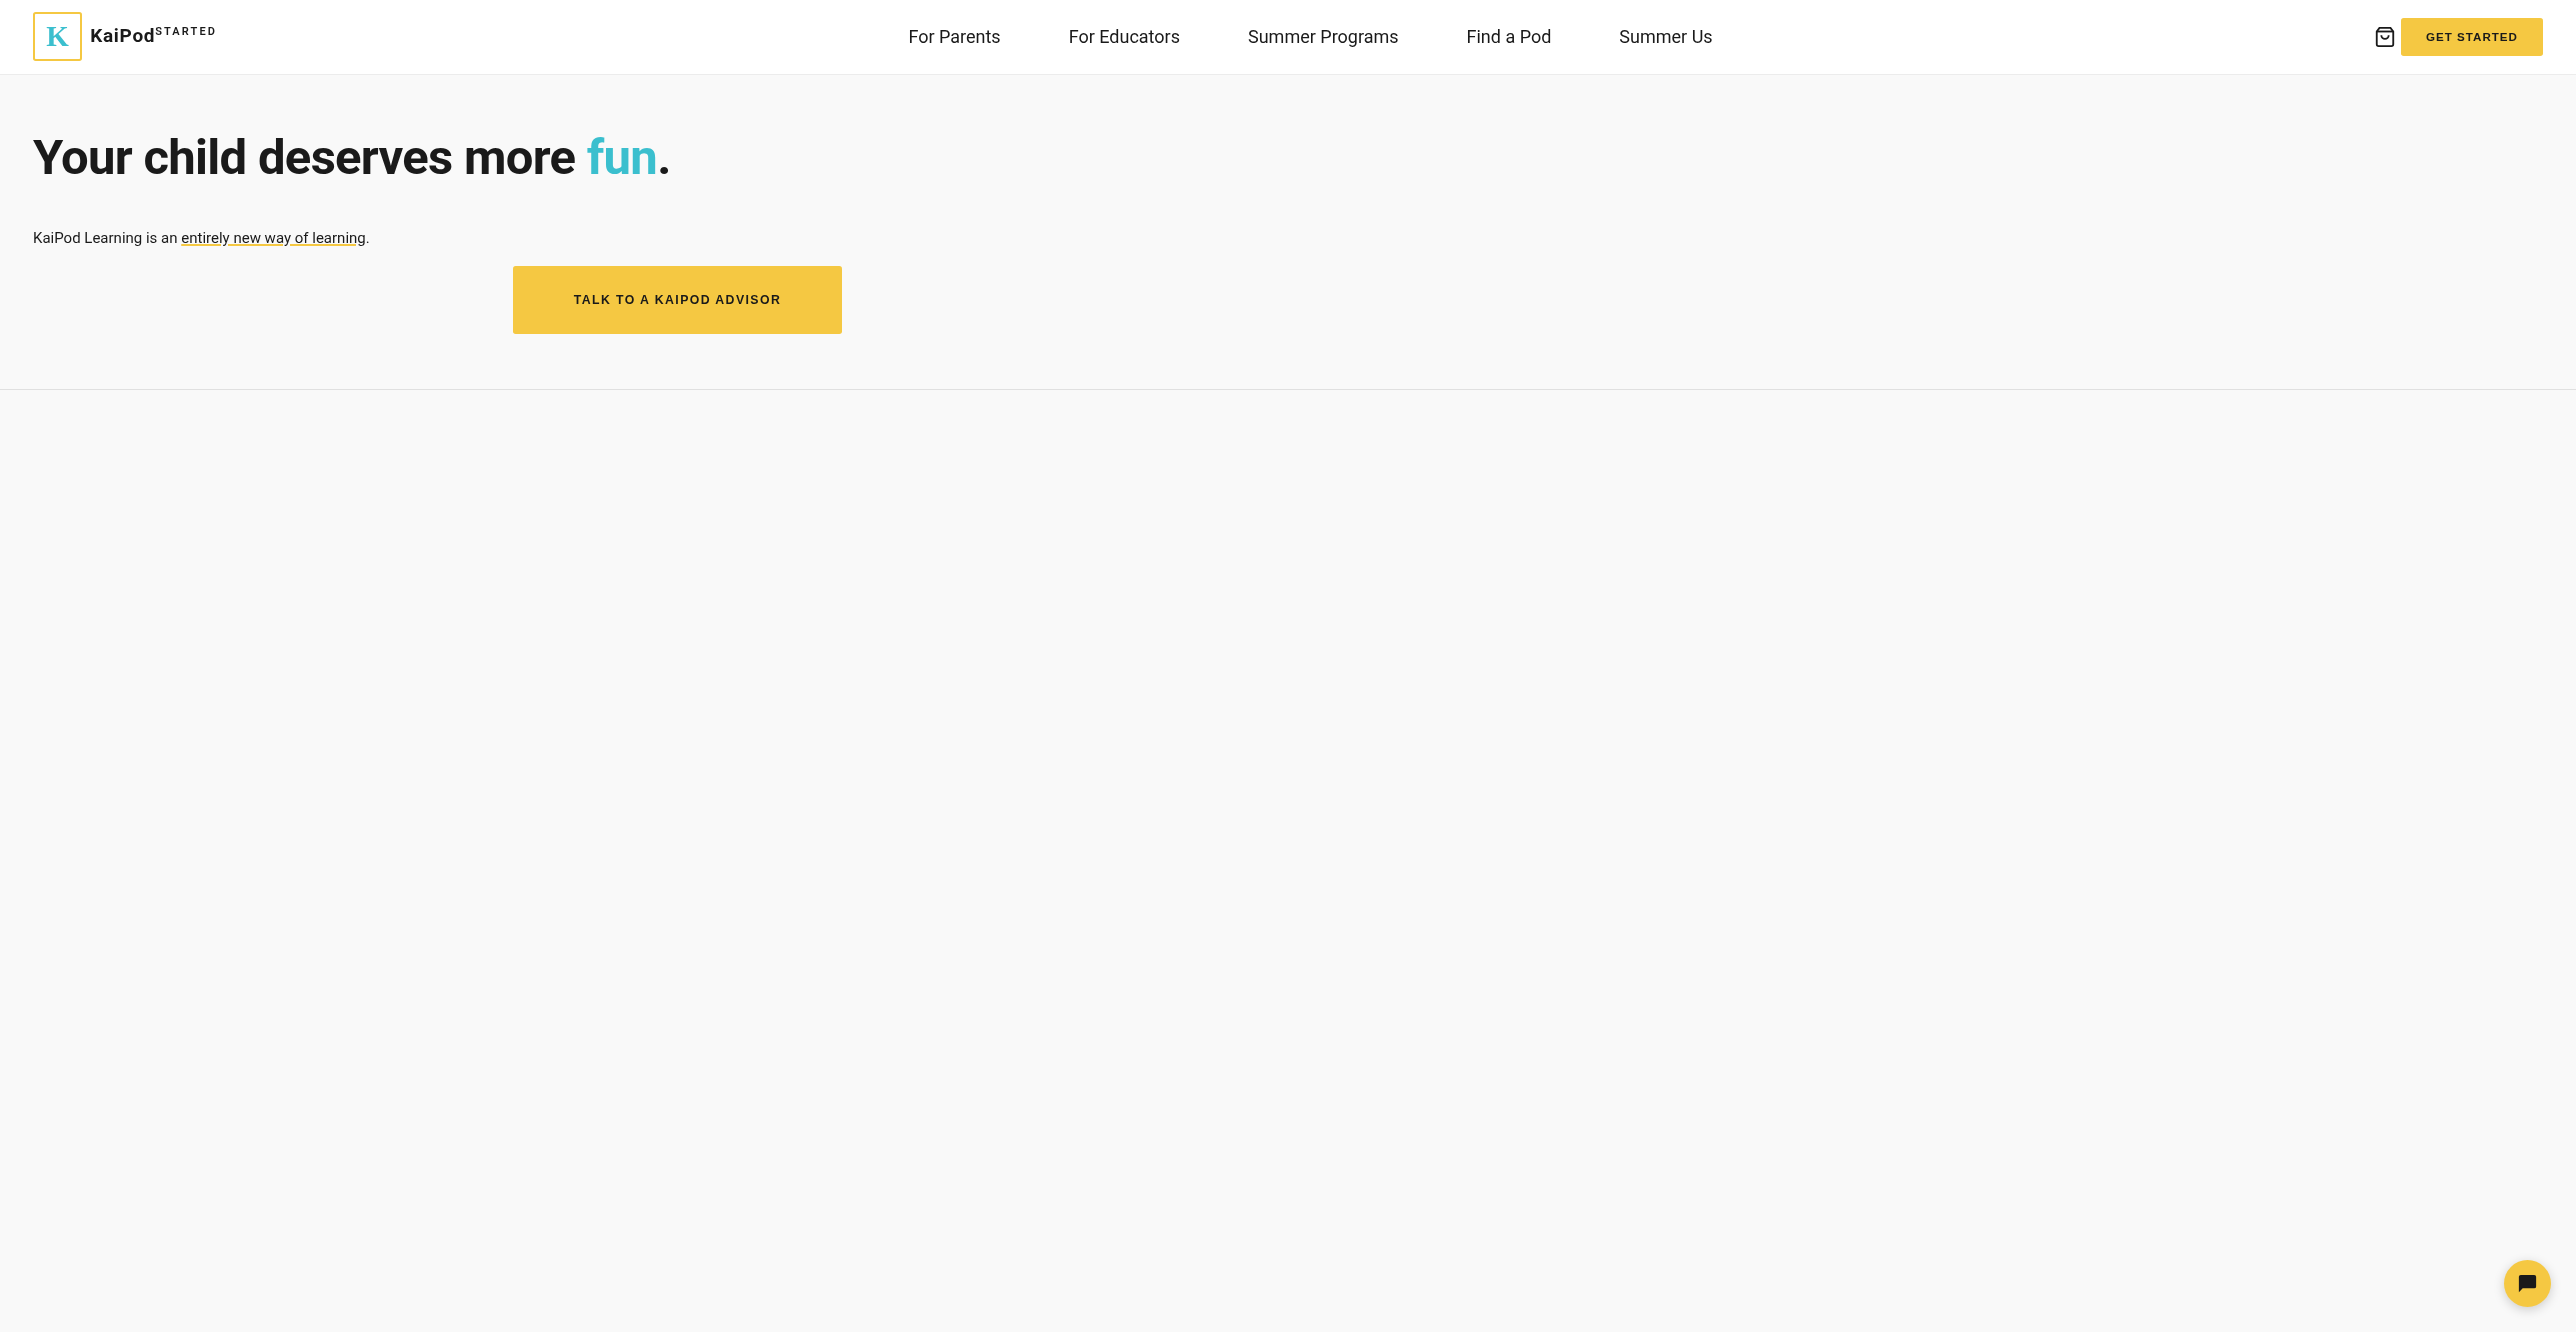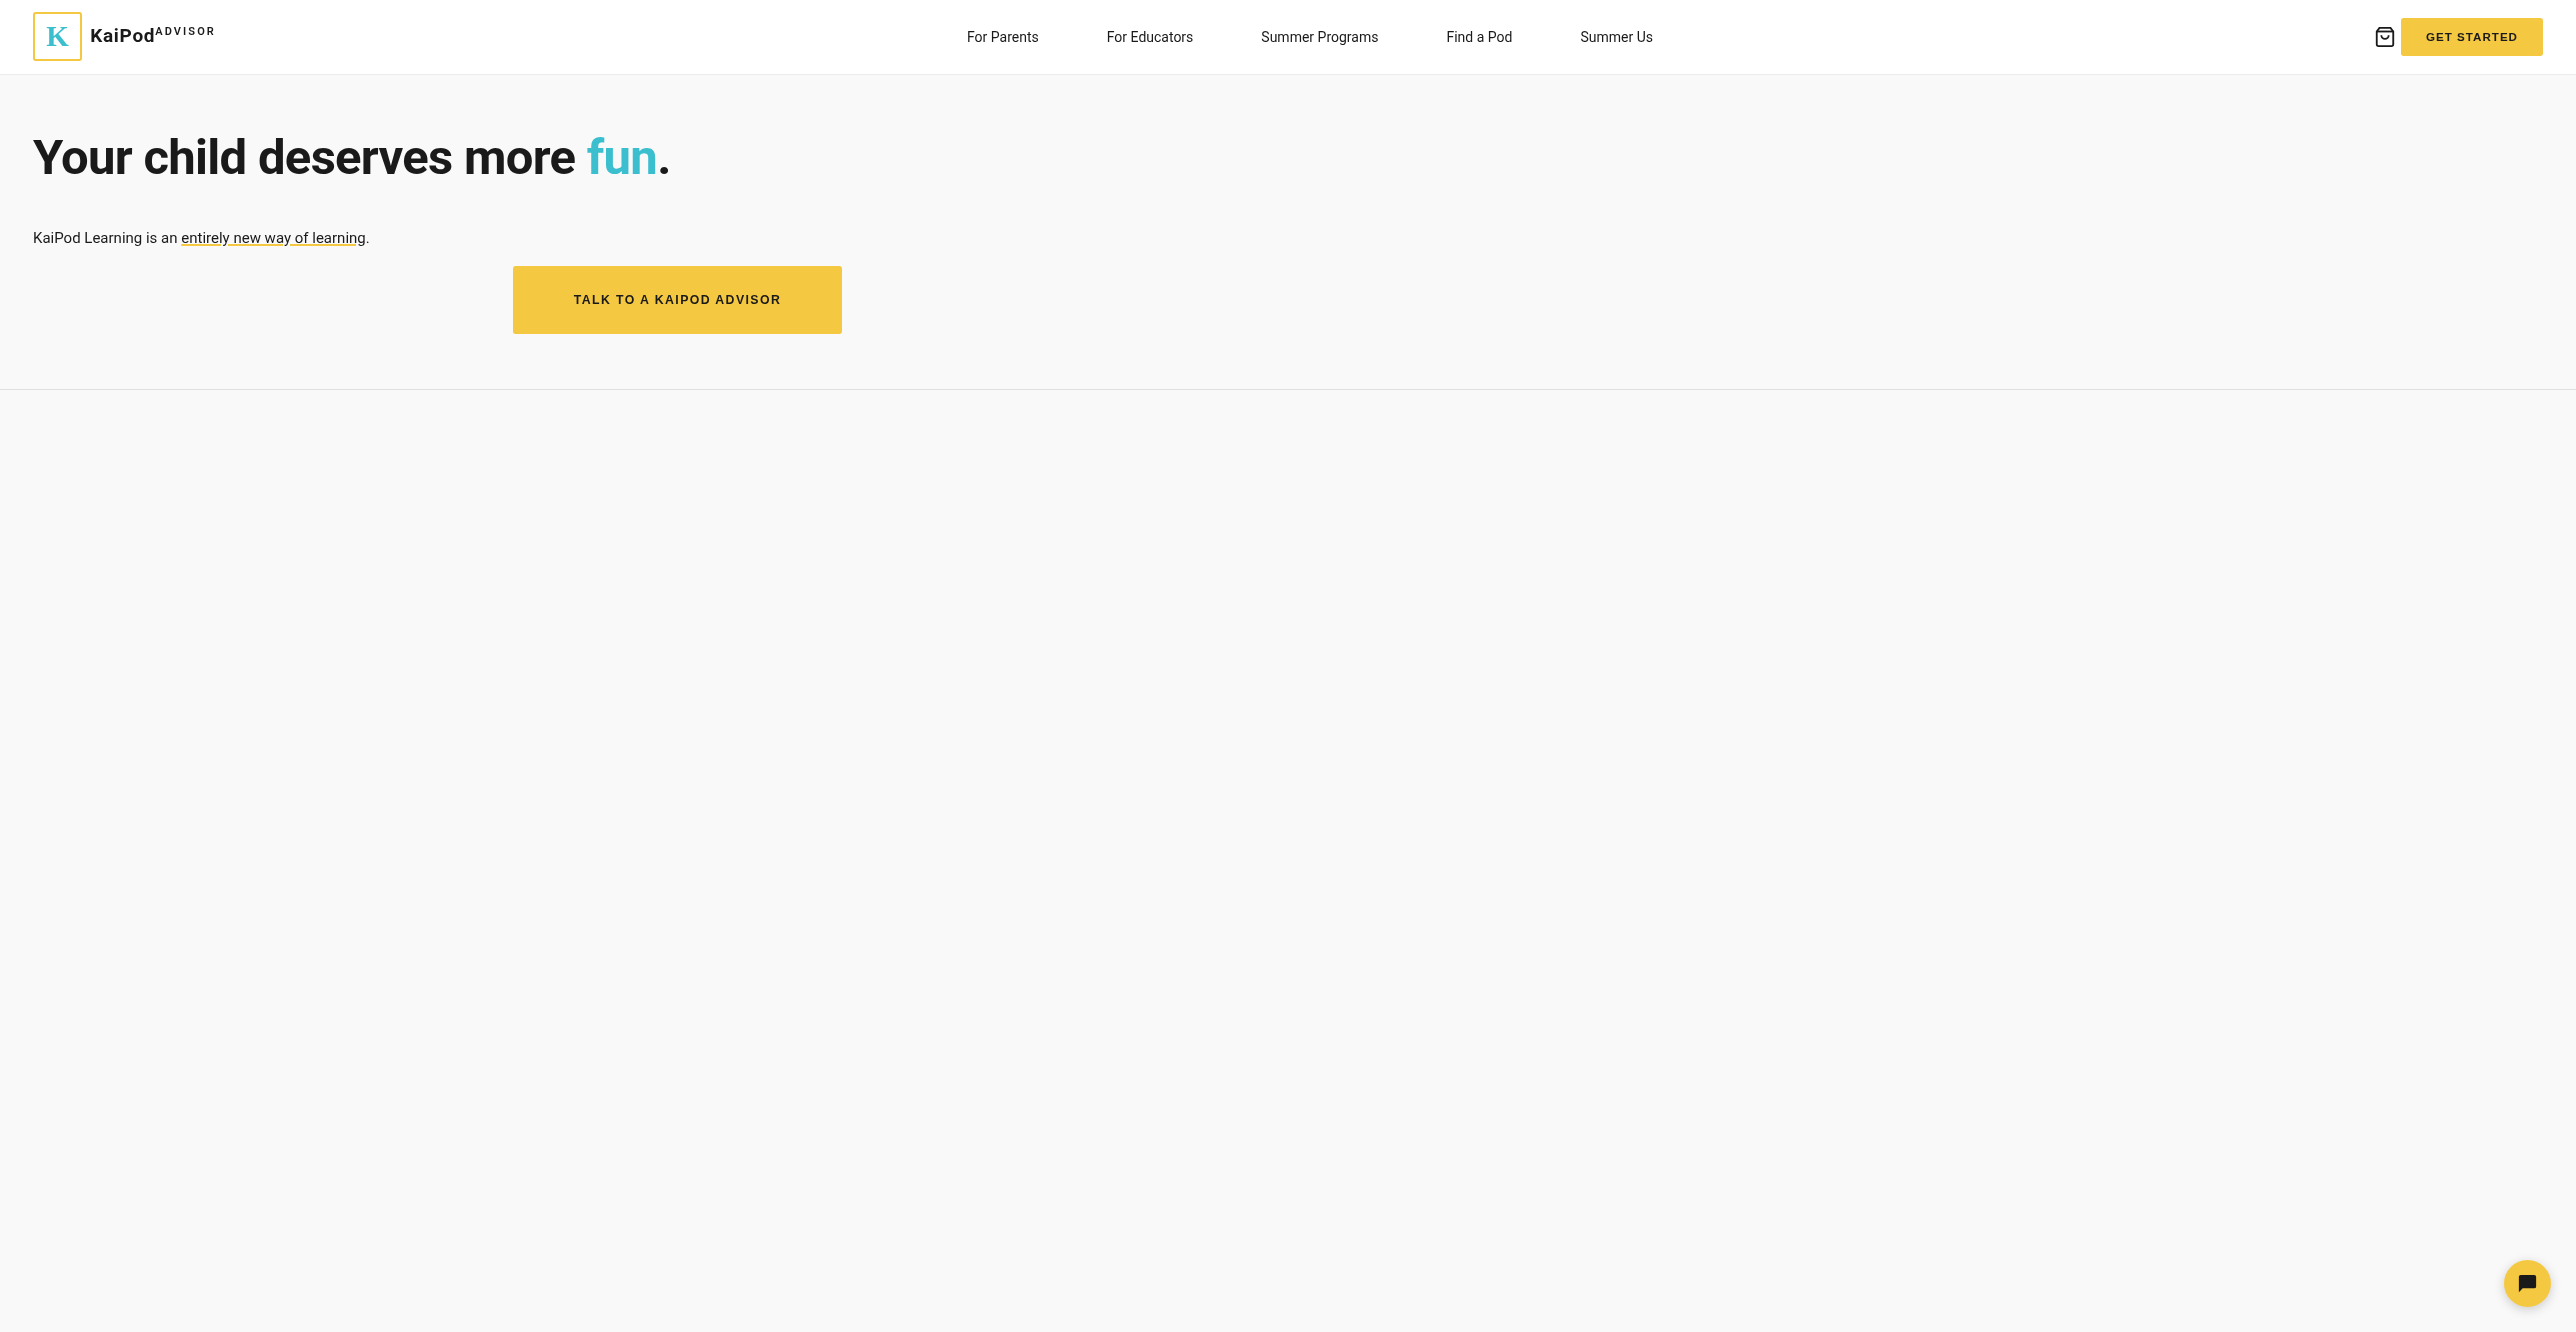--- a/index.html
+++ b/index.html
@@ -71,21 +71,21 @@
       letter-spacing: 2.1px;
     }
 
     .navbar-nav {
       display: flex;
       align-items: center;
       gap: 36px;
     }
 
     .nav-link {
-      font-size: 14px;
+      font-size: 18px;
       color: #1a1a1a;
       text-decoration: none;
       cursor: pointer;
       padding-left: 32px;
     }
 
     .navbar-right {
       display: flex;
       align-items: center;
       gap: 4px;
@@ -221,21 +221,21 @@
 </head>
 <body>
 
 <nav class="navbar">
   <div class="navbar-left">
     <div class="logo-box">
       <span class="logo-k">K</span>
     </div>
     <div class="logo-text">
       <span class="logo-kaipod">KaiPod</span>
-      <span class="logo-learning">ADVISOR</span>
+      <span class="logo-learning">STARTED</span>
     </div>
   </div>
 
   <nav class="navbar-nav">
     <a class="nav-link">For Parents</a>
     <a class="nav-link">For Educators</a>
     <a class="nav-link">Summer Programs</a>
     <a class="nav-link">Find a Pod</a>
     <a class="nav-link">Summer Us</a>
   </nav>

